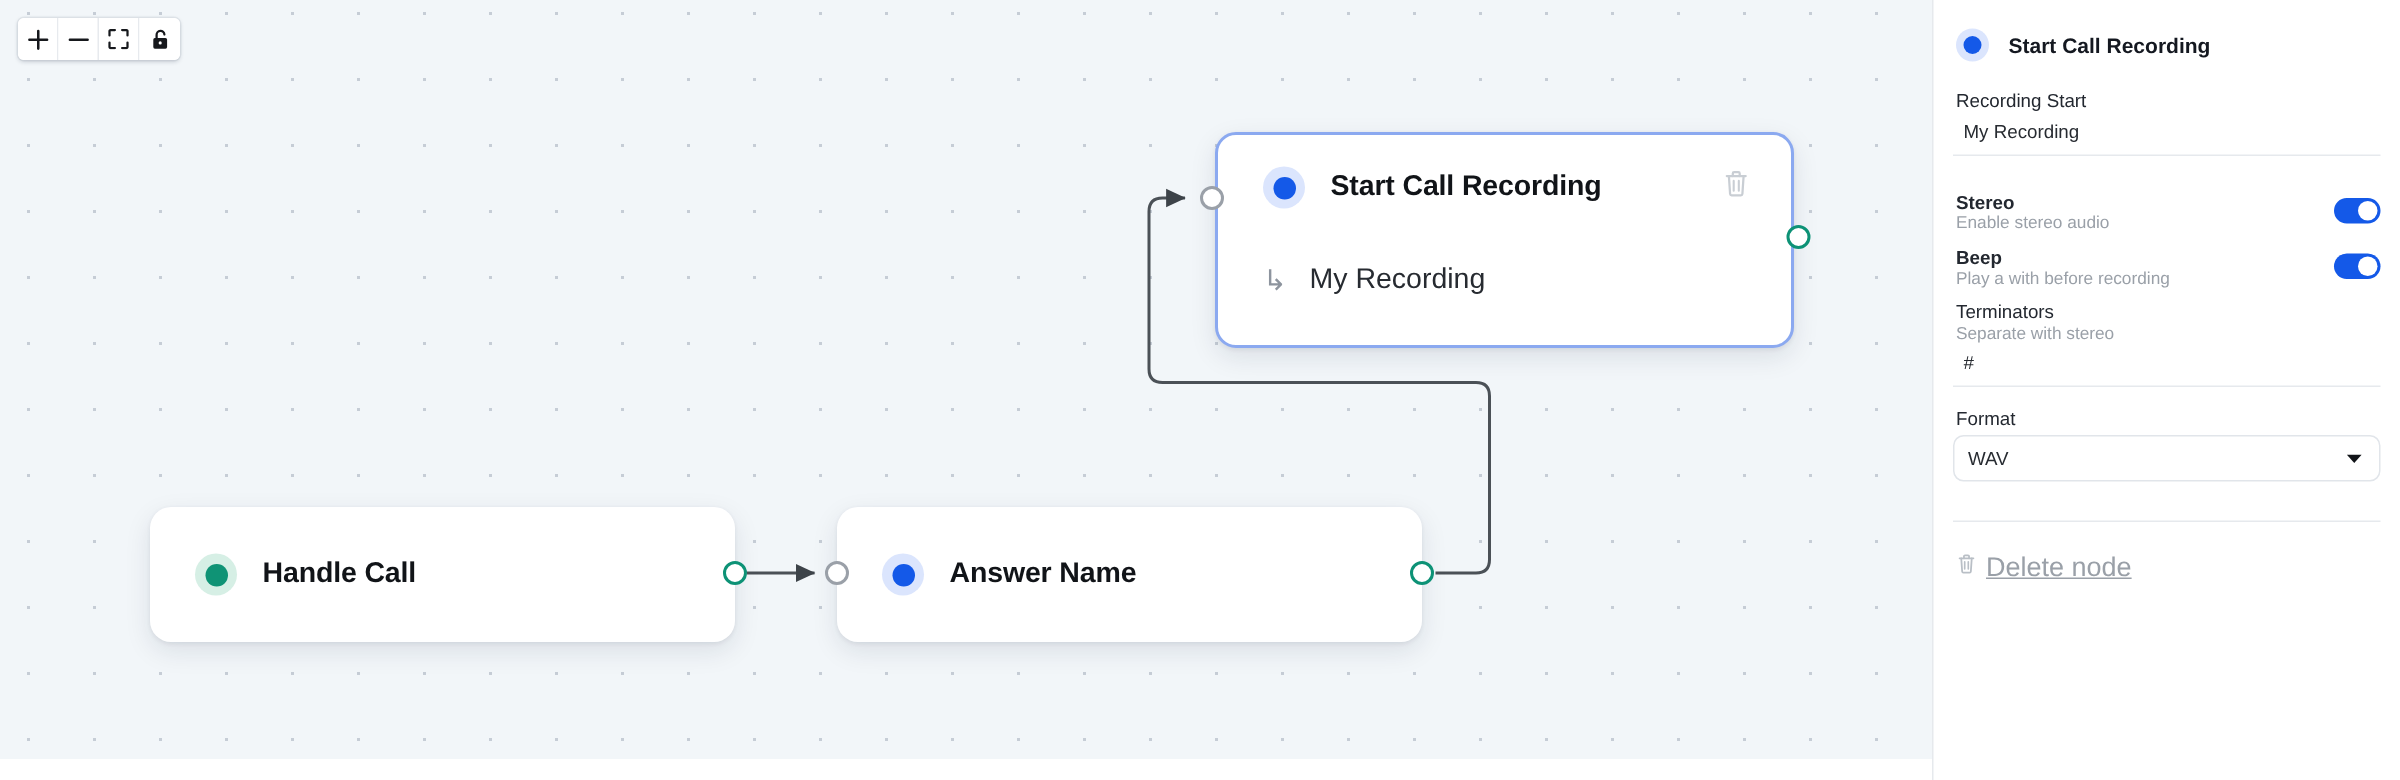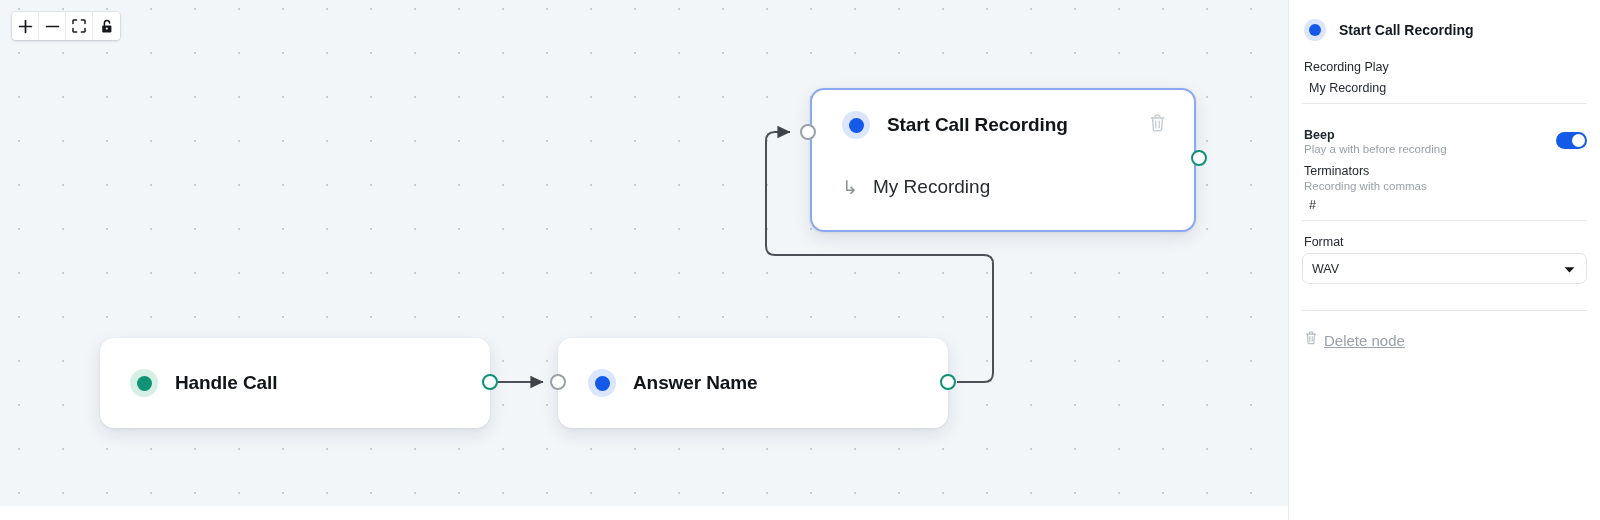--- a/index.html
+++ b/index.html
@@ -291,21 +291,21 @@
     border-top: 1px solid #e6e9ed;
     margin: 26px 0 0 0;
   }
   .delete-row {
     display: flex;
     align-items: center;
     padding: 20px 0 0 3px;
     cursor: pointer;
   }
   .delete-text {
-    font-size: 15px;
+    font-size: 18px;
     color: #9aa0a8;
     text-decoration: underline;
     margin-left: 7px;
   }
   .spacer-20 { height: 14px; }
   .spacer-10 { height: 9px; }
 </style>
 </head>
 <body>
 
@@ -420,40 +420,49 @@
   <div class="panel">
     <div class="panel-inner">
 
       <div class="panel-header">
         <span class="dot-wrap blue">
           <span class="dot blue"></span>
         </span>
         <span class="panel-title">Start Call Recording</span>
       </div>
 
-      <div class="field-label">Recording Play</div>
+      <div class="field-label">Recording Start</div>
       <input class="underline-input" type="text" value="My Recording" style="">
 
       <div class="spacer-20"></div>
 
+      <div class="toggle-row">
+        <div class="toggle-texts">
+          <div class="toggle-name">Stereo</div>
+          <div class="toggle-desc">Enable stereo audio</div>
+        </div>
+        <div class="switch">
+          <span class="knob"></span>
+        </div>
+      </div>
 
       <div class="toggle-row">
         <div class="toggle-texts">
           <div class="toggle-name">Beep</div>
           <div class="toggle-desc">Play a with before recording</div>
         </div>
         <div class="switch">
           <span class="knob"></span>
         </div>
       </div>
 
       <div class="spacer-10"></div>
 
       <div class="field-label">Terminators</div>
-      <div class="field-help">Recording with commas</div>
+      <div class="field-help">Separate with stereo</div>
       <input class="underline-input" type="text" value="#" style="">
 
       <div class="spacer-20"></div>
 
       <div class="field-label">Format</div>
       <div class="select-box">
         <span class="select-value">WAV</span>
         <span>
           <svg width="11" height="8" viewBox="0 0 11 8">
             <path d="M0.6 1.2 L5.5 6.6 L10.4 1.2 z" fill="#111418"></path>

